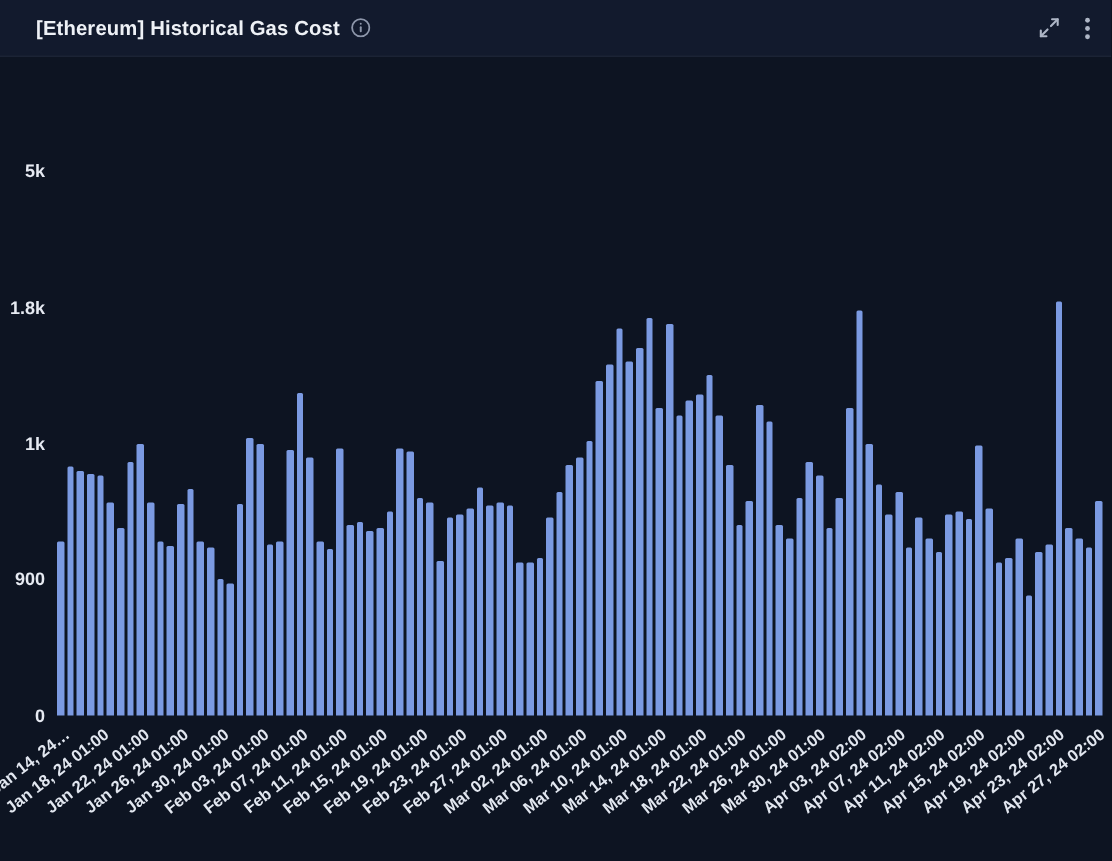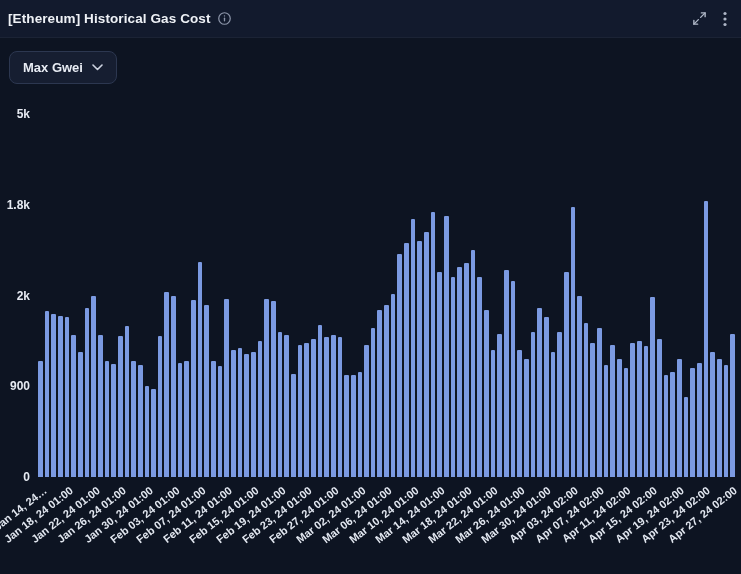--- a/index.html
+++ b/index.html
@@ -12,21 +12,21 @@
     background:#0d1422;
     overflow:hidden;
   }
 
   
   .panel-header {
     position:absolute; top:0; left:0; right:0; height:38px;
     background:#121a2d;
     border-bottom:1px solid #1b2335;
     display:flex; align-items:center; justify-content:space-between;
-    padding:0 14px 0 8px;
+    padding:0 14px 0 24px;
   }
   .title-wrap { display:flex; align-items:center; gap:7px; }
   .title { font-size:13.5px; font-weight:700; color:#eef1f6; letter-spacing:.1px; }
   .info-icon { display:inline-flex; align-items:center; color:#8d96aa; cursor:pointer; }
   .header-actions { display:flex; align-items:center; gap:16px; }
   .icon-btn {
     background:none; border:none; padding:0; cursor:pointer;
     display:inline-flex; align-items:center; color:#aeb6c6;
   }
 
@@ -98,34 +98,26 @@
       <button class="icon-btn" aria-label="More options">
         <svg width="4" height="16" viewBox="0 0 4 16" fill="#aeb6c6">
           <circle cx="2" cy="2.5" r="1.6"></circle>
           <circle cx="2" cy="8" r="1.6"></circle>
           <circle cx="2" cy="13.5" r="1.6"></circle>
         </svg>
       </button>
     </div>
   </header>
 
-  <div class="toolbar">
-    <button class="metric-dropdown">
-      <span>Max Gwei</span>
-      <svg width="11" height="7" viewBox="0 0 11 7" fill="none" stroke="#cdd3e0" stroke-width="1.6" stroke-linecap="round" stroke-linejoin="round">
-        <path d="M1 1l4.5 4.5L10 1"></path>
-      </svg>
-    </button>
-  </div>
 
   <div class="chart">
     <div id="y-axis">
         <div class="y-tick" style="top: 469px;">0</div>
         <div class="y-tick" style="top: 378.25px;">900</div>
-        <div class="y-tick" style="top: 287.5px;">2k</div>
+        <div class="y-tick" style="top: 287.5px;">1k</div>
         <div class="y-tick" style="top: 196.75px;">1.8k</div>
         <div class="y-tick" style="top: 106px;">5k</div>
       </div>
     <div class="bars" id="bars">
         <div class="bar" title="" style="height: 116.2px; background: rgb(123, 154, 226);"></div>
         <div class="bar" title="" style="height: 166.1px; background: rgb(123, 154, 226);"></div>
         <div class="bar" title="" style="height: 163.3px; background: rgb(123, 154, 226);"></div>
         <div class="bar" title="" style="height: 160.6px; background: rgb(123, 154, 226);"></div>
         <div class="bar" title="" style="height: 159.7px; background: rgb(123, 154, 226);"></div>
         <div class="bar" title="" style="height: 141.6px; background: rgb(123, 154, 226);"></div>

